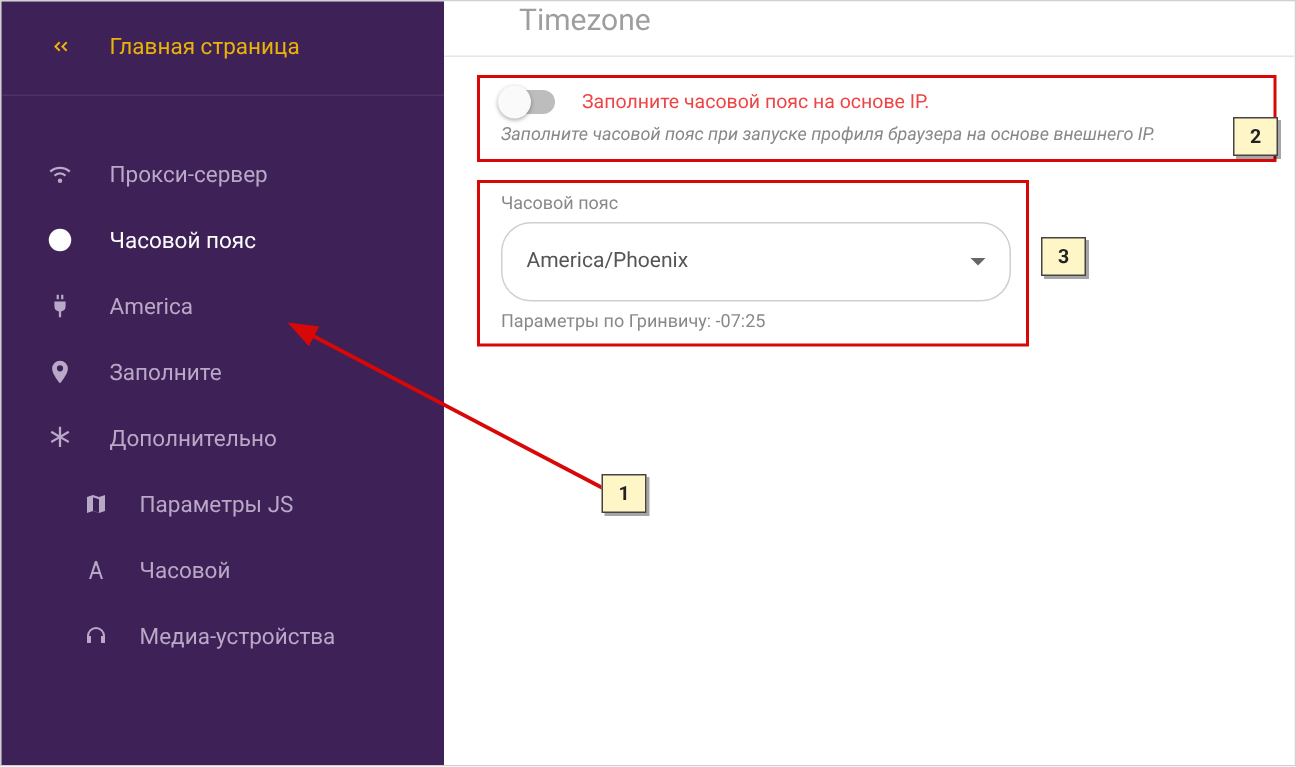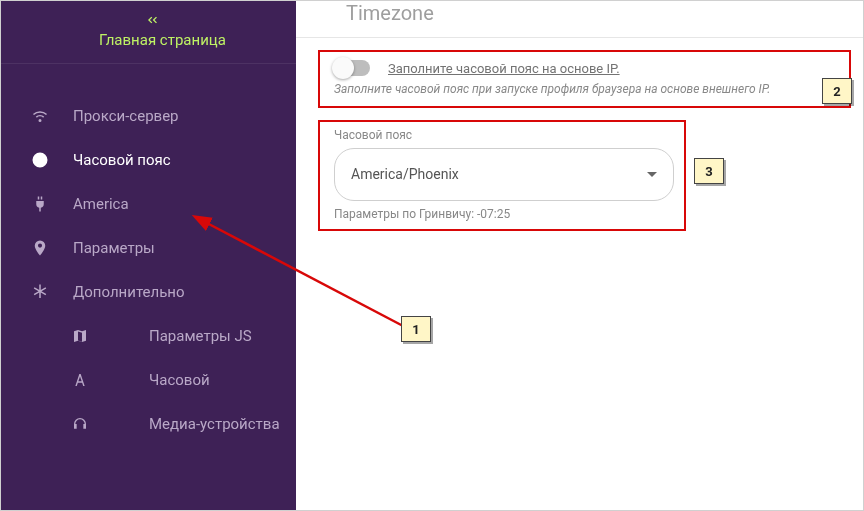--- a/index.html
+++ b/index.html
@@ -27,29 +27,27 @@
   }
   .side-row {
     display: flex;
     align-items: center;
     height: 44px;
     padding-left: 28px;
     font-size: 15px;
     cursor: pointer;
   }
   .side-row.home {
-    color: #bef264;
-    flex-direction: column;
+    color: #eab308;
   }
   .side-row.active {
     color: #ffffff;
   }
   .side-row.sub {
-    padding-left: 68px;
-    gap: 40px;
+    padding-left: 52px;
   }
   .side-icon {
     width: 22px;
     height: 22px;
     margin-right: 22px;
     display: inline-flex;
     align-items: center;
     justify-content: center;
     fill: currentColor;
     color: inherit;
@@ -104,22 +102,21 @@
     left: -2px;
     top: -3px;
     width: 22px;
     height: 22px;
     background: #fafafa;
     border-radius: 50%;
     box-shadow: 0 1px 3px rgba(0,0,0,0.35);
   }
   .toggle-label {
     font-size: 13px;
-    color: #737373;
-    text-decoration: underline;
+    color: #ef4444;
   }
   .toggle-desc {
     font-size: 12px;
     color: #888;
     line-height: 1.3;
     font-style: italic;
   }
 
   .field-label {
     font-size: 12px;
@@ -220,21 +217,21 @@
       </span>
       <span>America</span>
     </div>
 
     <div class="side-row">
       <span class="side-icon">
         <svg viewBox="0 0 24 24" width="18" height="18">
             <path d="M12 2a7 7 0 00-7 7c0 5 7 13 7 13s7-8 7-13a7 7 0 00-7-7zm0 9.5A2.5 2.5 0 1112 6a2.5 2.5 0 010 5.5z"></path>
           </svg>
       </span>
-      <span>Параметры</span>
+      <span>Заполните</span>
     </div>
 
     <div class="side-row">
       <span class="side-icon">
         <svg viewBox="0 0 24 24" width="18" height="18">
             <path d="M11 2h2v7.3l6.3-3.7 1 1.7L14 11l6.3 3.7-1 1.7L13 12.7V20h-2v-7.3l-6.3 3.7-1-1.7L10 11 3.7 7.3l1-1.7L11 9.3V2z"></path>
           </svg>
       </span>
       <span>Дополнительно</span>
     </div>

